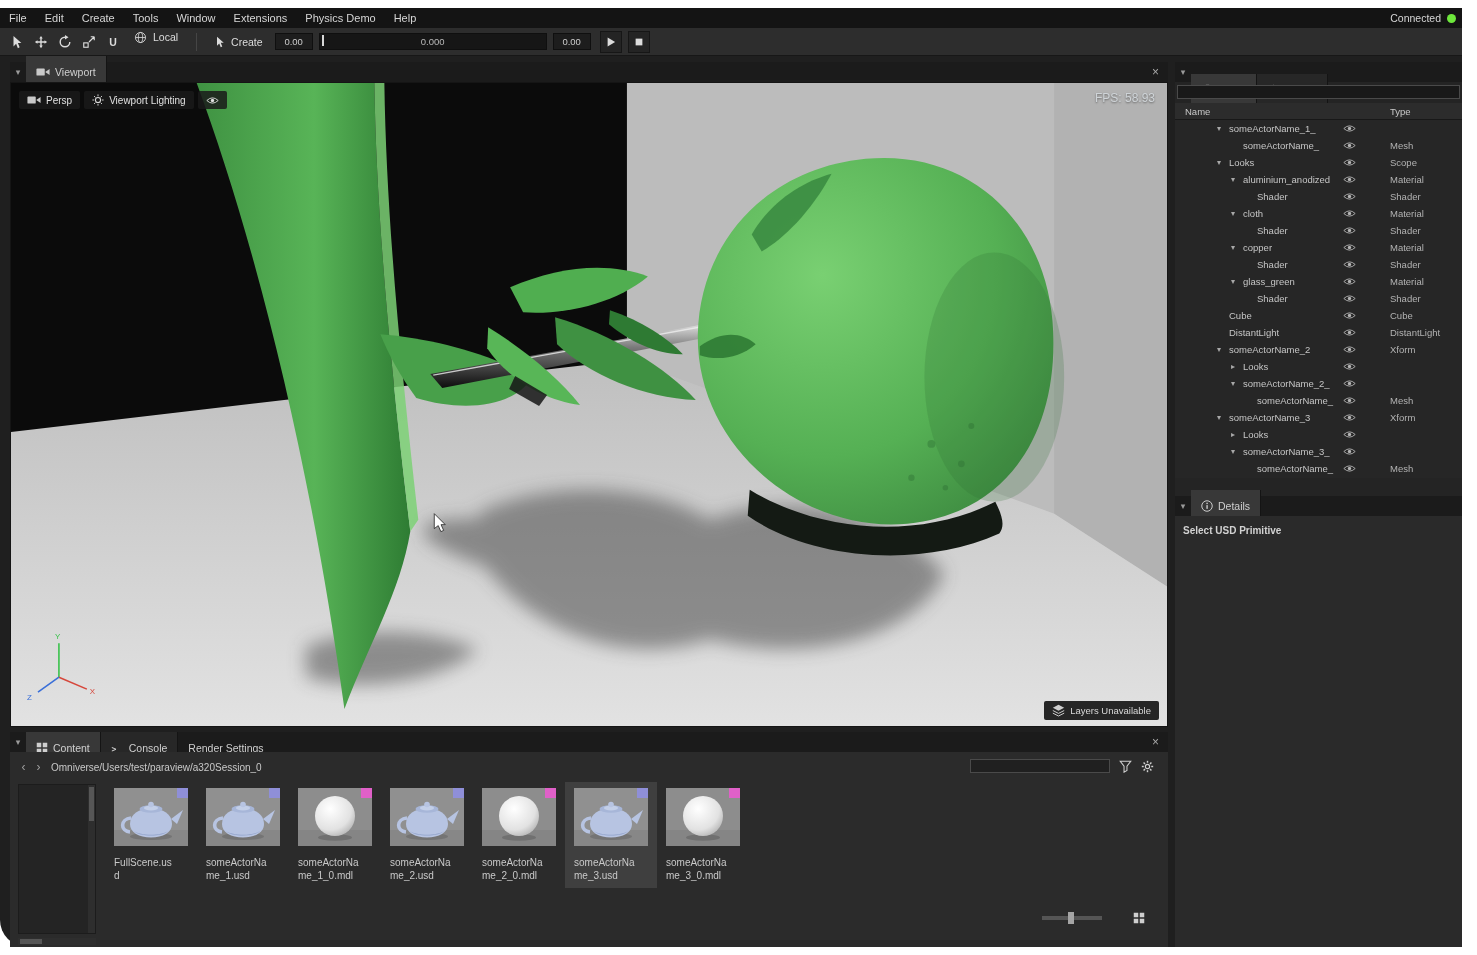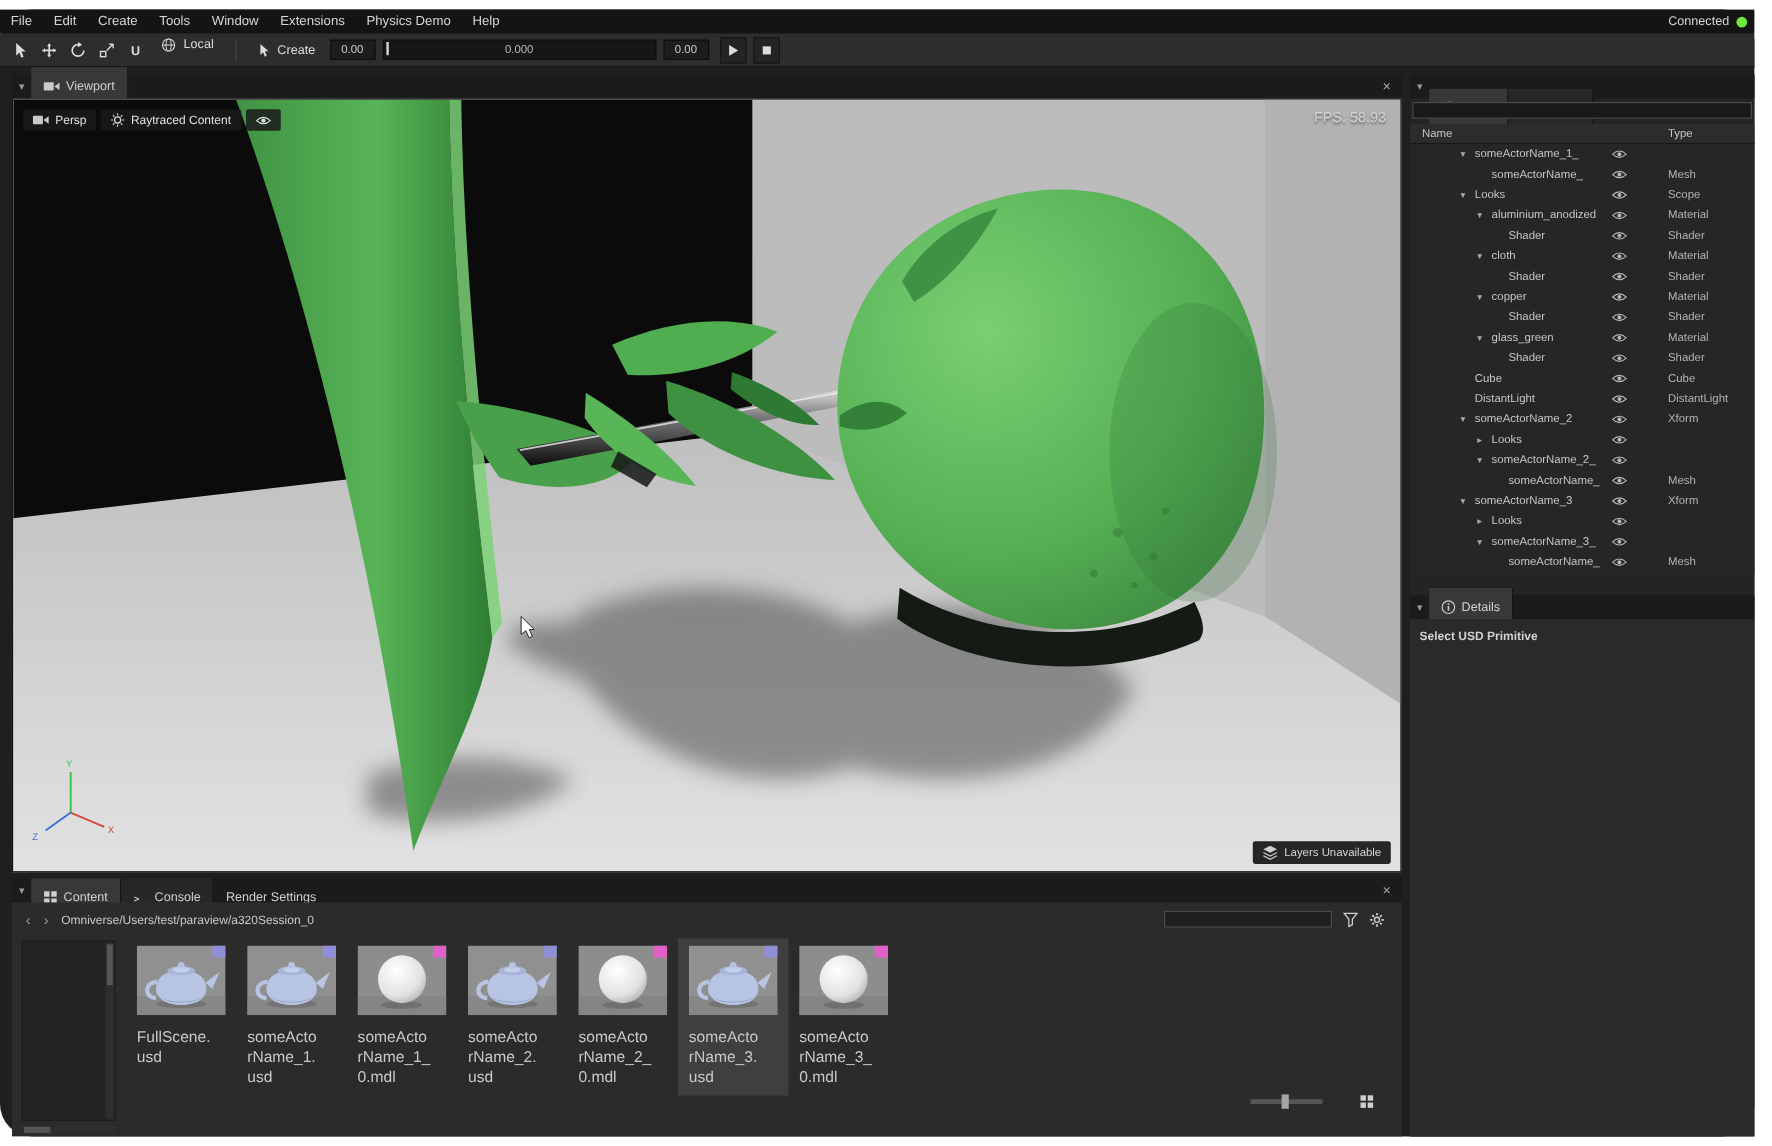--- a/index.html
+++ b/index.html
@@ -74,21 +74,21 @@
   .content-sidebar{position:absolute;left:8px;top:32px;width:78px;height:150px;background:#242424;border:1px solid #1c1c1c;box-sizing:border-box;}
   .v-scroll{position:absolute;right:0;top:0;width:7px;height:100%;background:#2e2e2e;}
   .v-thumb{position:absolute;top:2px;left:1px;width:5px;height:34px;background:#565656;}
   .h-scroll{position:absolute;left:8px;top:186px;width:78px;height:7px;background:#2e2e2e;}
   .h-thumb{position:absolute;left:2px;top:1px;width:22px;height:5px;background:#565656;}
   .items-area{position:absolute;left:95px;top:30px;width:900px;height:130px;display:flex;align-items:flex-start;}
   .content-item{width:92px;display:flex;flex-direction:column;padding:6px 0 6px 0;box-sizing:border-box;align-items:center;}
   .content-item.selected{background:#3f3f3f;}
   .thumb{width:74px;height:58px;position:relative;}
   .thumb svg{display:block;width:100%;height:100%;}
-  .item-label{margin-top:10px;font-size:13px;color:#c9c9c9;width:62px;word-break:break-all;line-height:1.3;text-align:left;align-self:flex-start;margin-left:9px;}
+  .item-label{margin-top:10px;font-size:10px;color:#c9c9c9;width:62px;word-break:break-all;line-height:1.3;text-align:left;align-self:flex-start;margin-left:9px;}
   .zoom-track{position:absolute;right:66px;bottom:27px;width:60px;height:4px;background:#555;}
   .zoom-thumb{position:absolute;left:26px;top:-4px;width:6px;height:12px;background:#a5a5a5;}
   .grid-view-pos{position:absolute;right:20px;bottom:20px;}
 </style>
 </head>
 <body>
 
 <div class="app">
 
   <div class="menubar">
@@ -299,21 +299,21 @@
                 <line x1="8" y1="13" x2="8" y2="15.5"></line>
                 <line x1="0.5" y1="8" x2="3" y2="8"></line>
                 <line x1="13" y1="8" x2="15.5" y2="8"></line>
                 <line x1="2.7" y1="2.7" x2="4.5" y2="4.5"></line>
                 <line x1="11.5" y1="11.5" x2="13.3" y2="13.3"></line>
                 <line x1="13.3" y1="2.7" x2="11.5" y2="4.5"></line>
                 <line x1="2.7" y1="13.3" x2="4.5" y2="11.5"></line>
               </g>
             </svg>
           </span>
-        <span>Raytraced Content</span>
+        <span>Viewport Lighting</span>
       </div>
       <div class="vp-btn">
         <span class="ticon">
             <svg width="13" height="9" viewBox="0 0 16 10">
               <path d="M1 5 Q8 -1.5 15 5 Q8 11.5 1 5 Z" fill="none" stroke="currentColor" stroke-width="1.1"></path>
               <circle cx="8" cy="5" r="2.1" fill="currentColor"></circle>
             </svg>
           </span>
       </div>
     </div>

